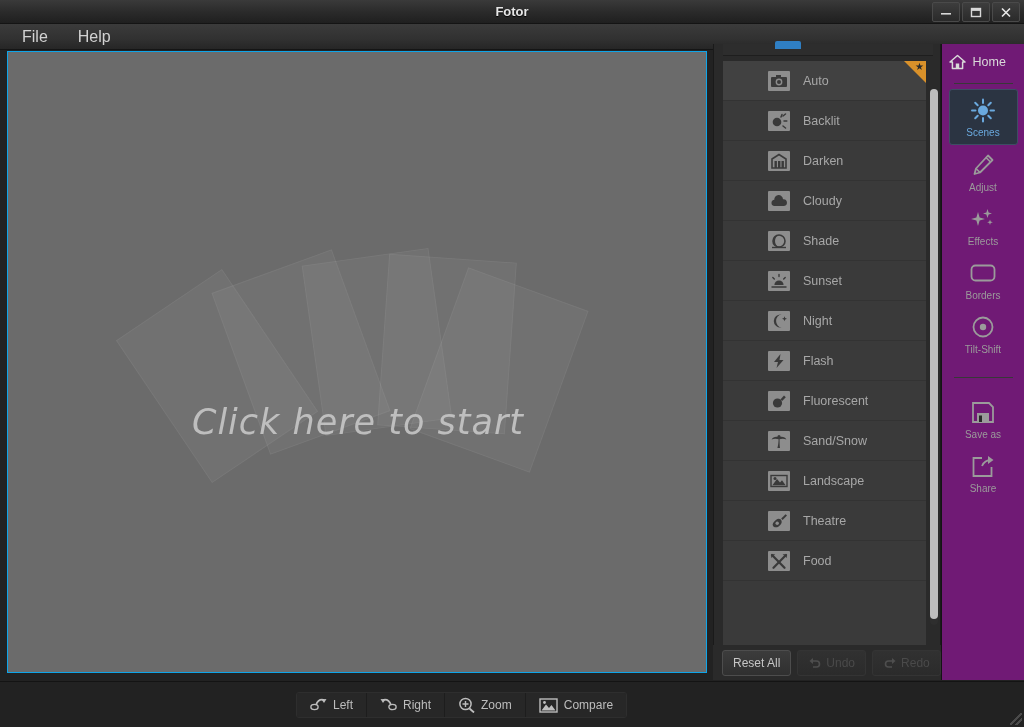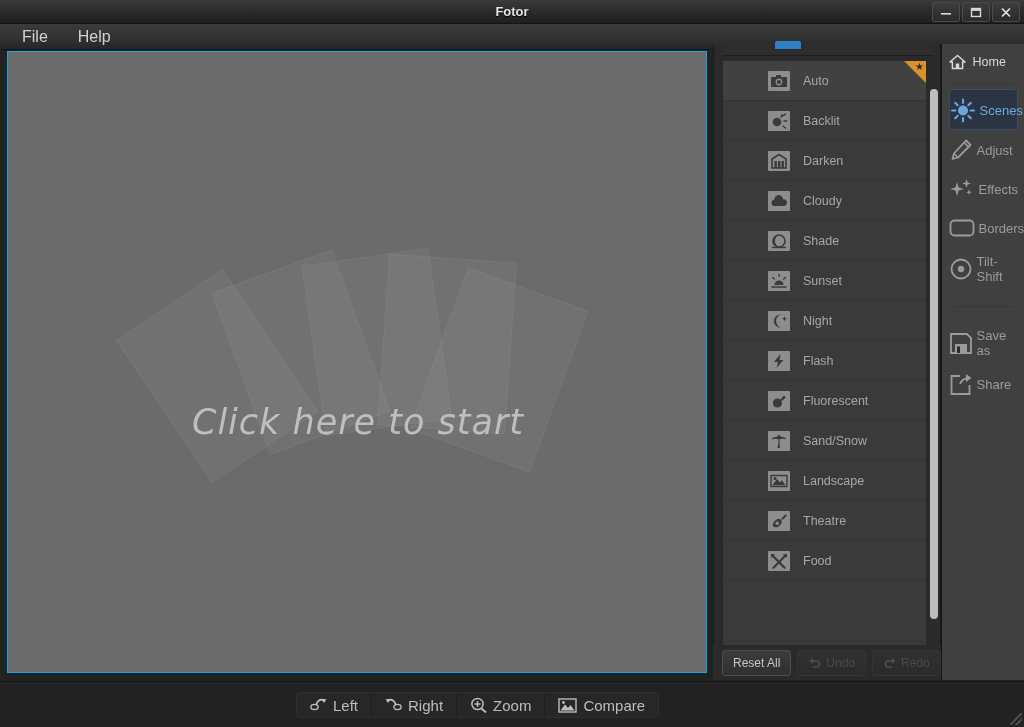--- a/index.html
+++ b/index.html
@@ -124,26 +124,26 @@
     display: flex; align-items: center; justify-content: center; gap: 4px;
   }
   .pbtn.disabled { color: #4a4a4a; border-color: #343434;
     background: linear-gradient(to bottom, #313131, #2b2b2b); }
   .pbtn.disabled .micon { opacity: 0.35; }
   .micon { display: flex; align-items: center; }
 
   
   #toolrail {
     position: absolute; left: 941px; top: 44px; width: 83px; height: 636px;
-    background: #404040; border-left: 1px solid #141414;
+    background: #701a75; border-left: 1px solid #141414;
   }
   .tool {
     width: 69px; margin: 0 auto; padding: 7px 0 6px;
-    display: flex; flex-direction: row; align-items: center; gap: 4px;
-    color: #9b9b9b; font-size: 13px; border-radius: 3px;
+    display: flex; flex-direction: column; align-items: center; gap: 4px;
+    color: #9b9b9b; font-size: 10px; border-radius: 3px;
   }
   .tool .ticon { display: flex; align-items: center; justify-content: center; height: 26px; }
   .tool.active {
     background: #2b3442; border: 1px solid #3d4e63; color: #6aa9de;
   }
   #tool-home { padding-top: 10px; font-size: 12.5px; color: #d9d9d9;
     flex-direction: row; gap: 7px; align-items: center; padding-bottom: 9px; }
   #tool-home .ticon { height: auto; }
   .rail-sep { width: 59px; height: 1px; background: #383838; margin: 4px auto 5px; }
 
@@ -152,21 +152,21 @@
     position: absolute; left: 0; top: 681px; width: 1024px; height: 46px;
     background: #222222; border-top: 1px solid #141414;
   }
   #bottom-tools {
     position: absolute; left: 296px; top: 10px; height: 26px;
     display: flex; align-items: stretch;
     border: 1px solid #2e2e2e; border-radius: 3px; overflow: hidden;
   }
   .btool {
     display: flex; align-items: center; gap: 6px; padding: 0 13px;
-    color: #bdbdbd; font-size: 15px;
+    color: #bdbdbd; font-size: 12px;
     background: #272727; border-right: 1px solid #1d1d1d;
   }
   .btool:last-child { border-right: none; }
   .btool .bicon { display: flex; align-items: center; }
   #resize-grip {
     position: absolute; right: 2px; bottom: 2px; width: 12px; height: 12px;
     background:
       linear-gradient(135deg, transparent 45%, #4a4a4a 45%, #4a4a4a 55%, transparent 55%),
       linear-gradient(135deg, transparent 70%, #4a4a4a 70%, #4a4a4a 80%, transparent 80%);
   }

